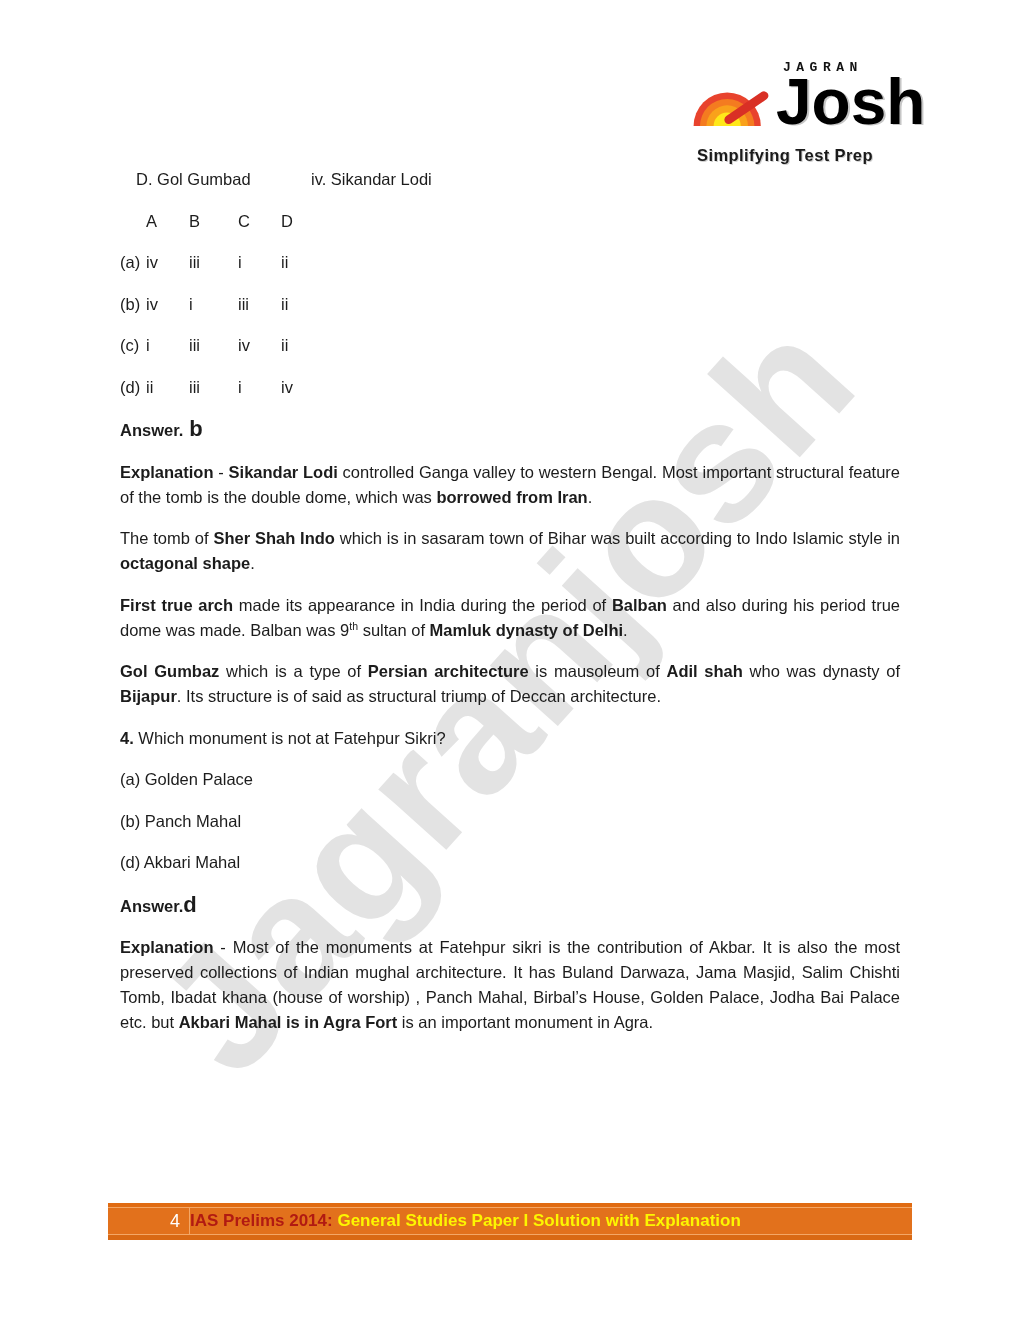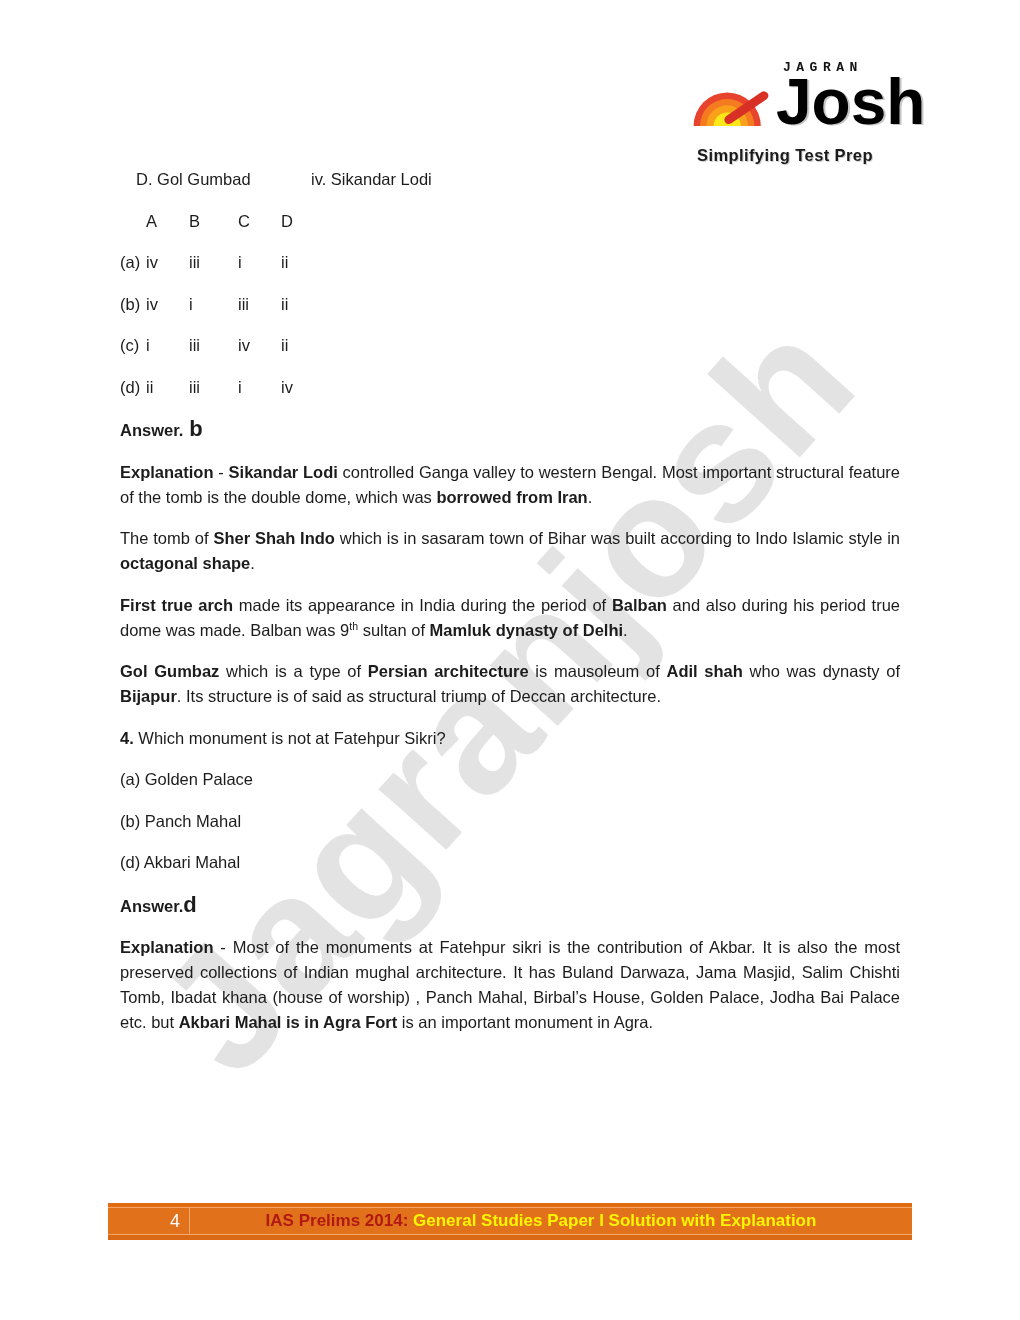--- a/index.html
+++ b/index.html
@@ -32,21 +32,21 @@
   .answer{font-weight:bold;font-size:17px;line-height:29px;}
   .answer .big{font-size:22px;}
   .answer .sp{margin-left:6px;}
   
   .footer{position:absolute;left:108px;top:1203px;width:804px;height:37px;z-index:2;background:#e2711c;}
   .f-top{position:absolute;top:0;left:0;right:0;height:4px;background:#e06b12;border-bottom:1px solid #f4a766;}
   .f-bottom{position:absolute;bottom:0;left:0;right:0;height:5px;background:#d96914;border-top:1px solid #f4a766;}
   .f-main{position:absolute;top:5px;bottom:6px;left:0;right:0;display:flex;align-items:center;}
   .f-page{width:82px;height:100%;border-right:1px solid #f4a766;display:flex;align-items:center;justify-content:flex-end;
           padding-right:9px;box-sizing:border-box;color:#ffffff;font-size:18px;}
-  .f-title{flex:1;text-align:center;padding-right:20px;font-size:17px;font-weight:bold;white-space:nowrap;}
+  .f-title{flex:1;text-align:left;padding-right:20px;font-size:17px;font-weight:bold;white-space:nowrap;}
   .f-title .red{color:#b11a12;}
   .f-title .yellow{color:#fdf600;}
 </style>
 </head>
 <body>
 
 <div class="page">
 
   <div class="watermark">Jagranjosh</div>
 

